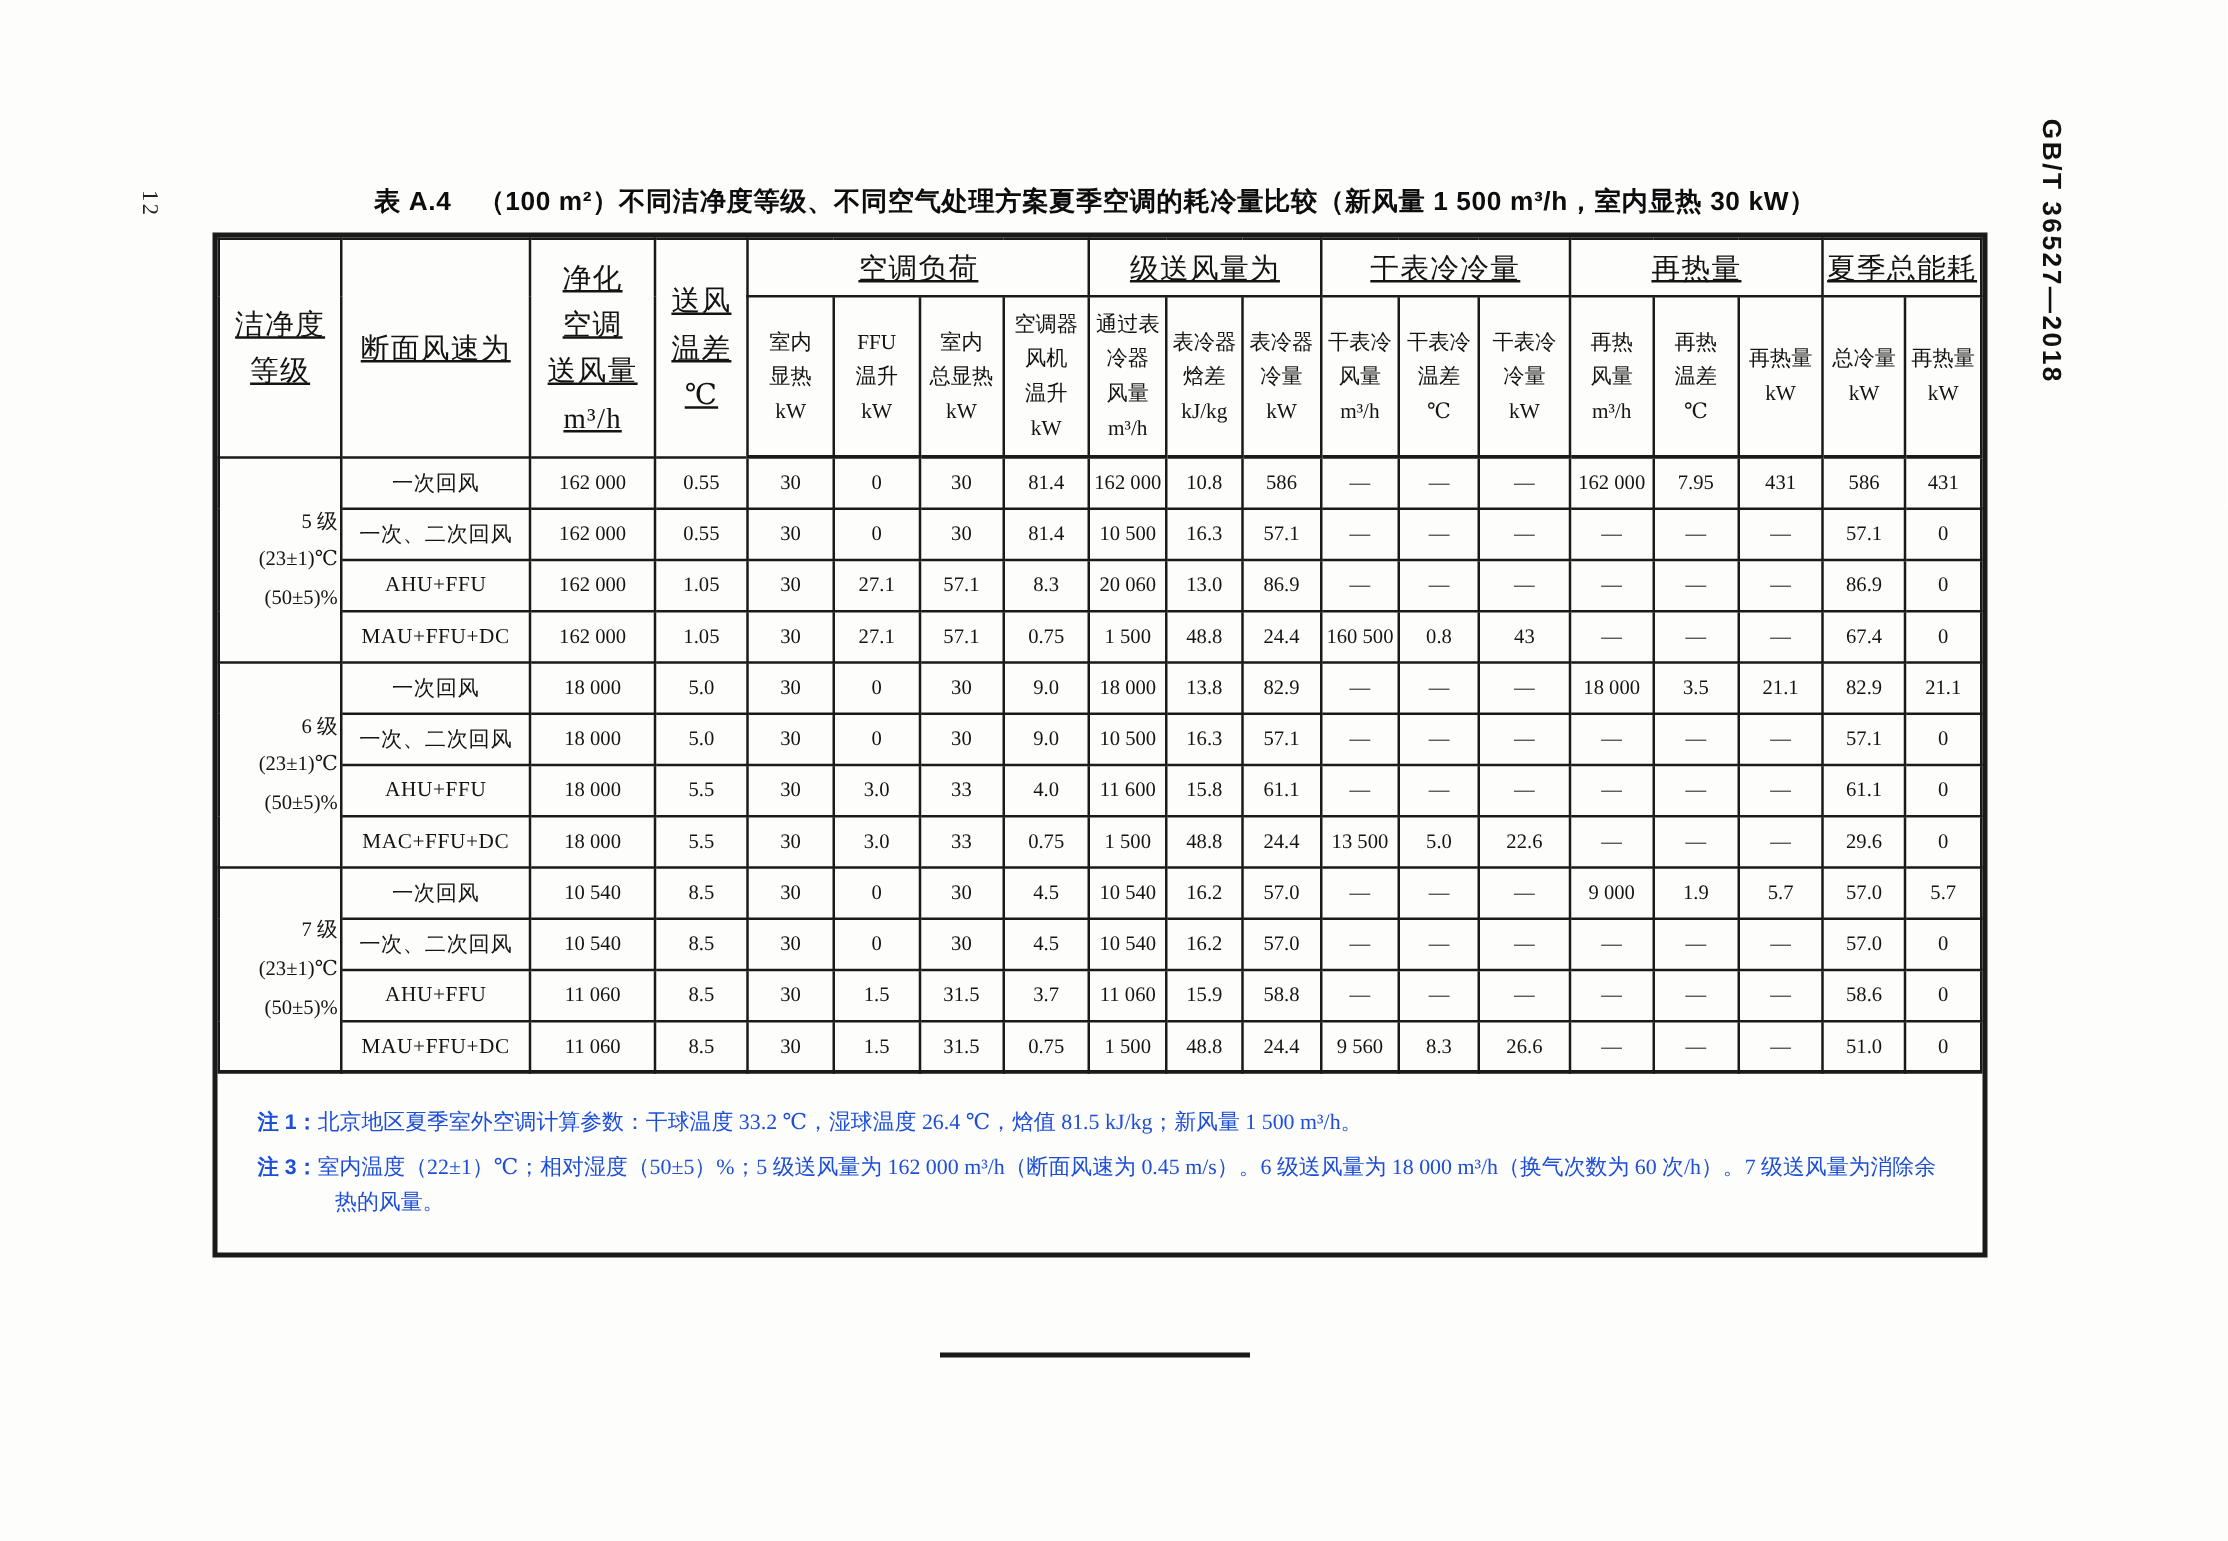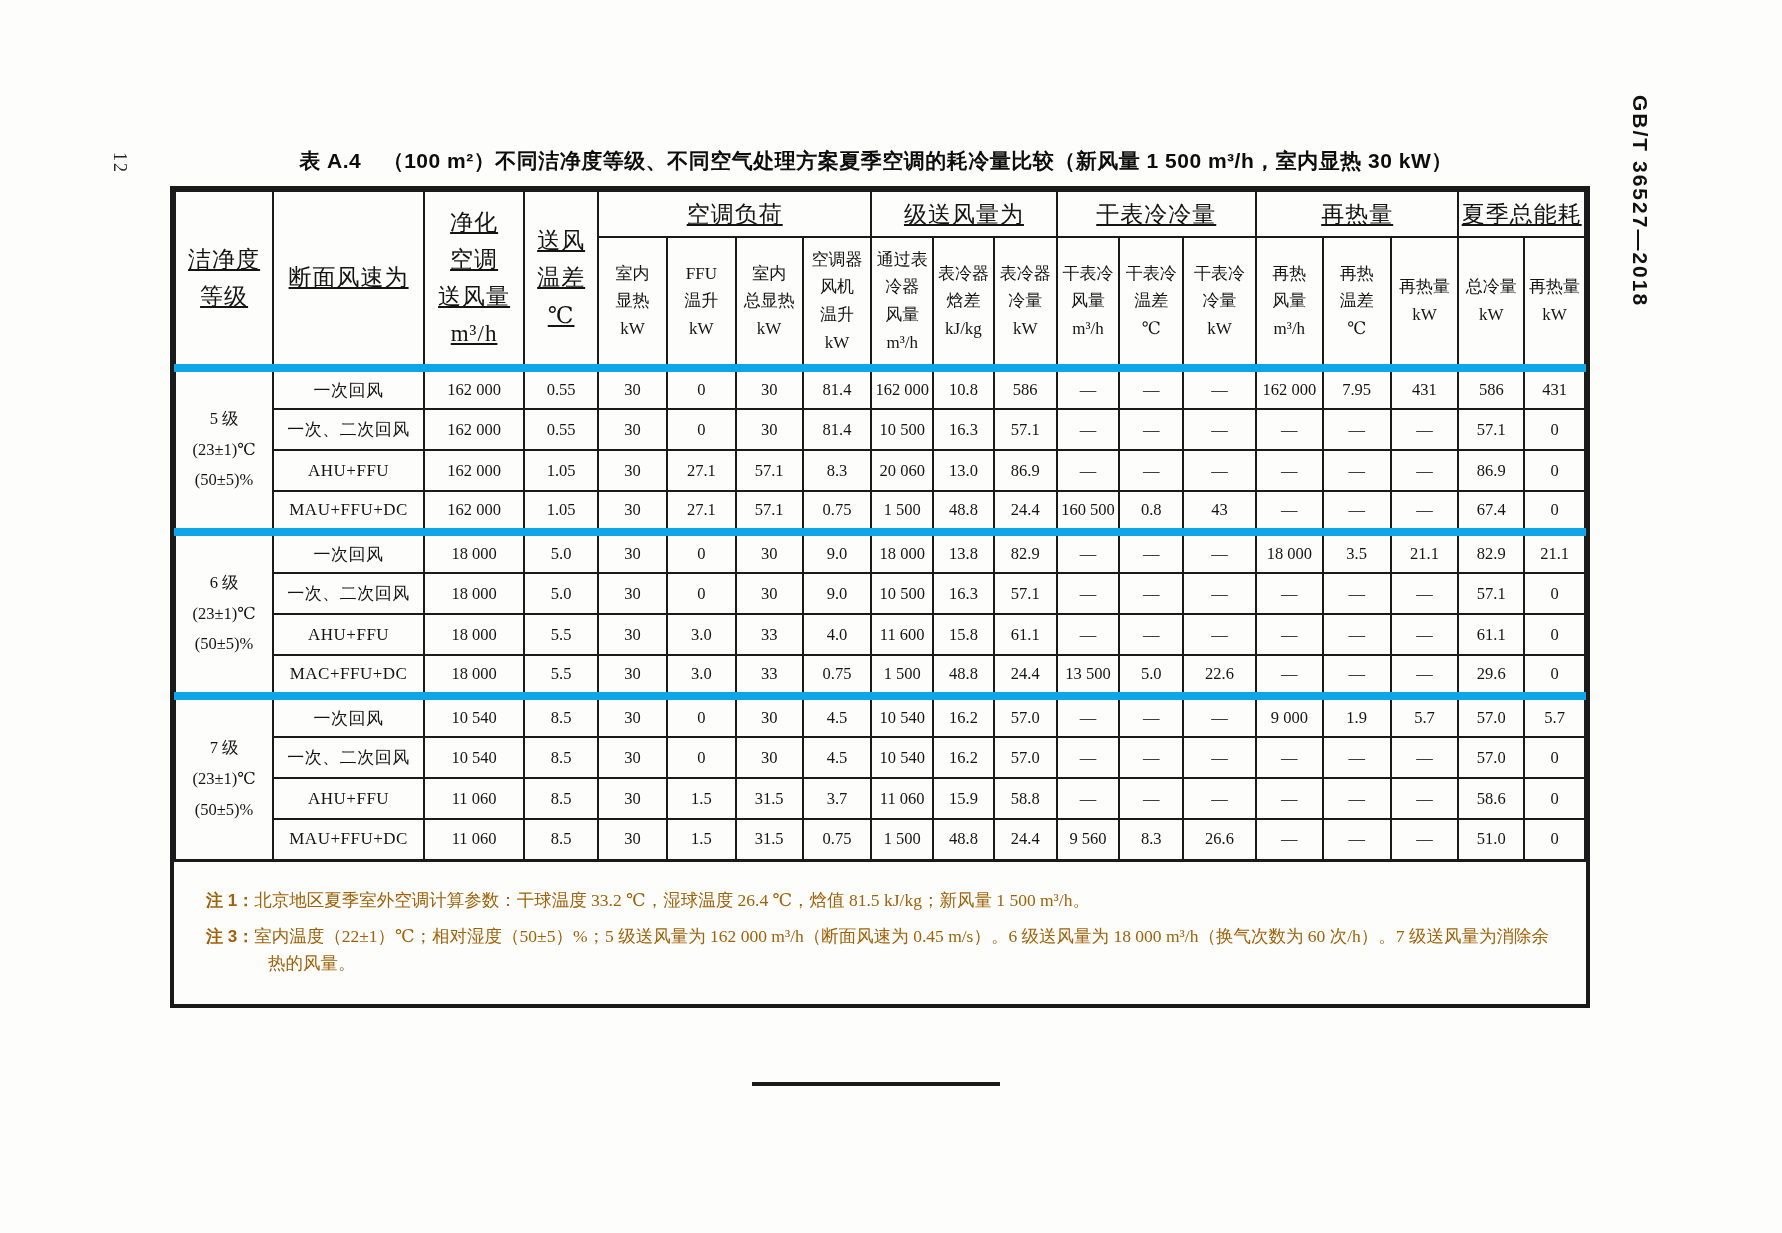--- a/index.html
+++ b/index.html
@@ -38,26 +38,26 @@
     padding:0 2px; font-size:17px; color:#141414;
     font-family:"Liberation Serif","DejaVu Serif",serif;
     overflow:hidden;
   }
   .pre{white-space:pre-line;}
   thead tr.grp-row th{height:44px; font-size:23px; letter-spacing:1px;text-decoration:underline;}
   thead tr.sub-row th{height:126px; line-height:1.62;}
   thead th.fixed{line-height:1.62;}
   thead tr.sub-row th{border-bottom:3px solid #1a1a1a;}
   tbody tr{height:41px;}
-  tbody tr.group-start th, tbody tr.group-start td{border-top:8px solid #0ea5e9;}
-  th.grade{line-height:1.85; font-size:16.5px;}
+  tbody tr.group-start th, tbody tr.group-start td{border-top:1px solid #0ea5e9;}
+  th.grade{line-height:1.85; font-size:16.5px;text-align:right;}
   td.scheme{font-size:17px; letter-spacing:0.5px;}
   td.val{font-size:16.5px;}
   .notes{
-    padding:16px 28px 18px 32px; font-size:17.5px; color:#a16207;
+    padding:16px 28px 18px 32px; font-size:17.5px; color:#1d4ed8;
   }
   .note{
     margin:9px 0; line-height:1.55;
     padding-left:62px; text-indent:-62px;
   }
   .note b{
     font-family:"Liberation Sans","DejaVu Sans",sans-serif;
     font-weight:bold; font-size:17px;
   }
   .end-line{

